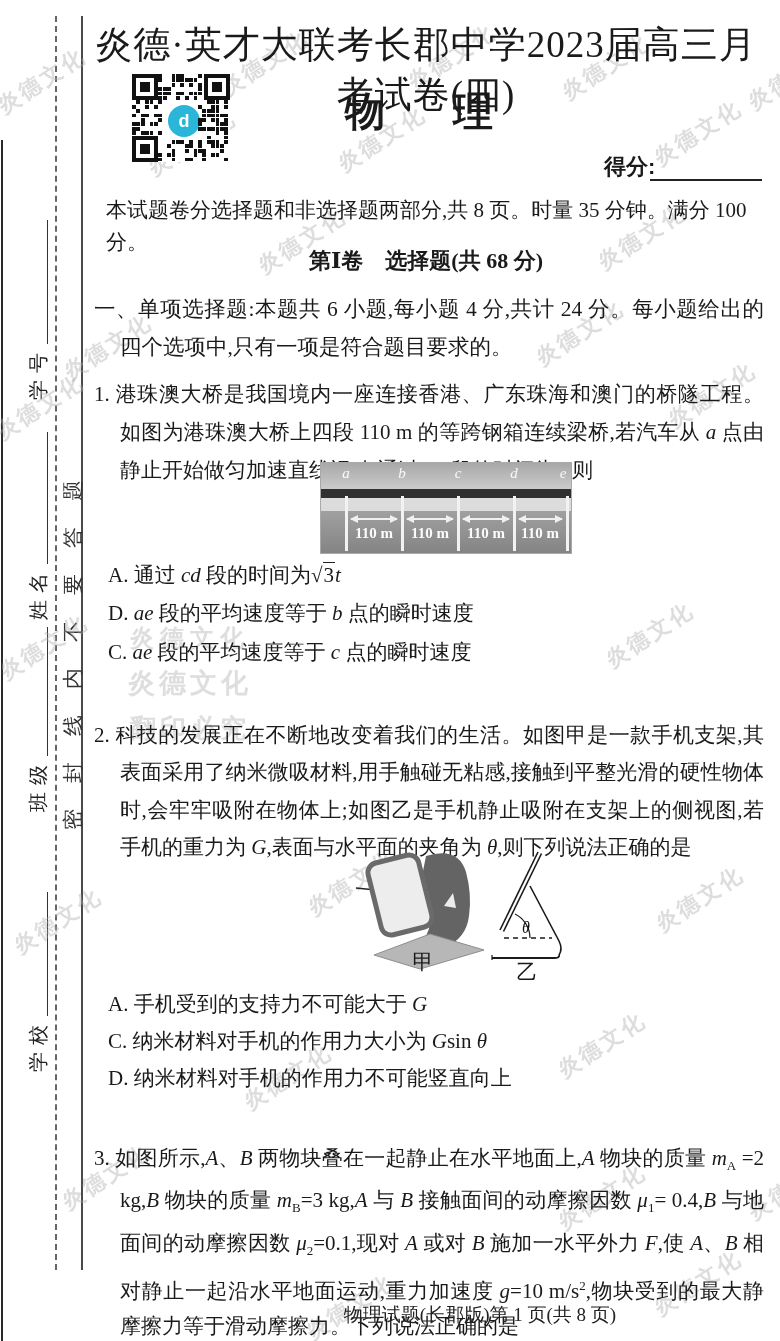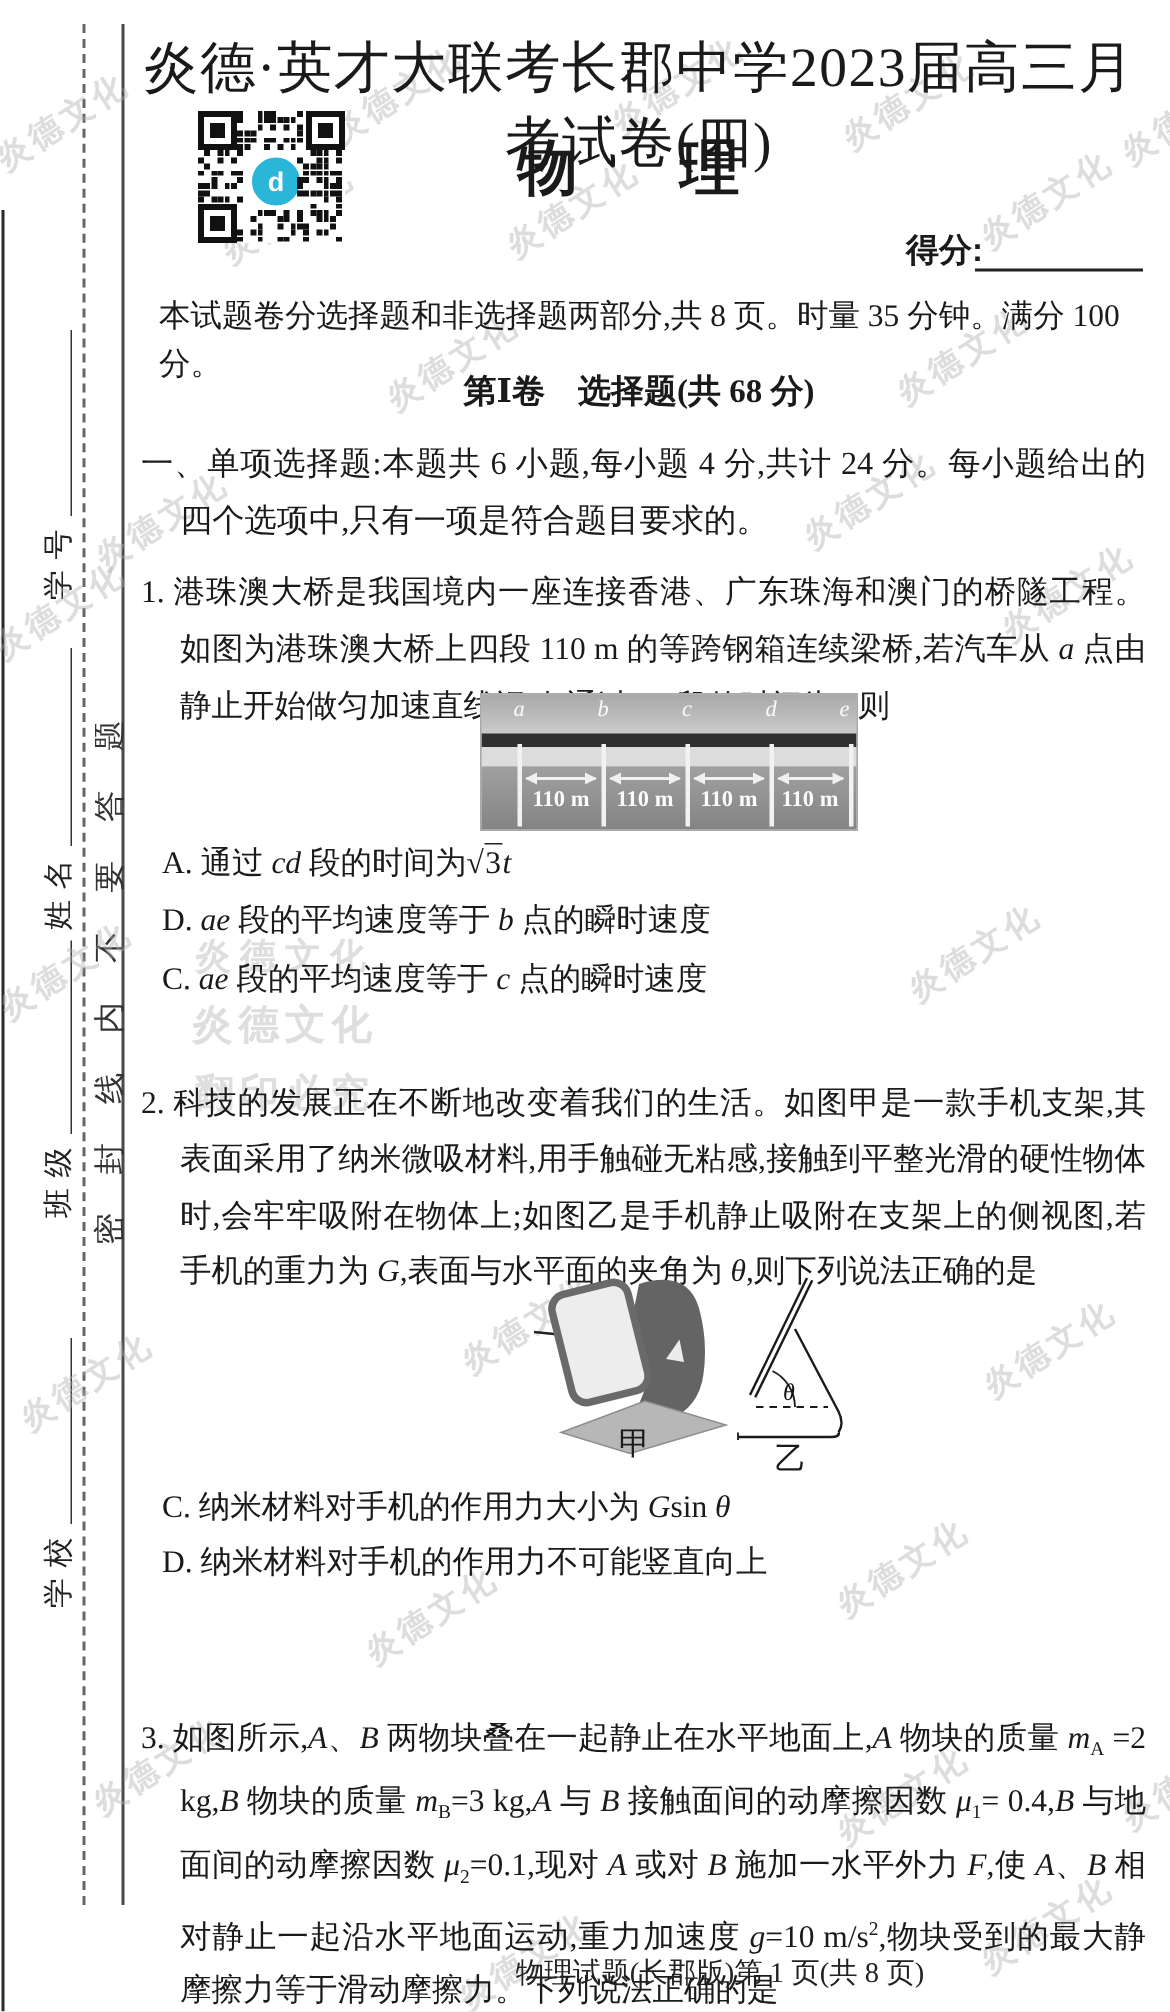--- a/index.html
+++ b/index.html
@@ -352,20 +352,21 @@
     <path d="M 252,96 A 27,27 0 0 0 237,72" fill="none" stroke="#1a1a1a" stroke-width="1.2"></path>
     <text x="244" y="91" font-size="16" font-style="italic" font-family="Liberation Serif, serif" fill="#111">θ</text>
     <path d="M 252,44 L 281,99 Q 285,107 281,113" fill="none" stroke="#1a1a1a" stroke-width="1.6"></path>
     <path d="M 214,116 L 276,116 Q 282,116 281,113" fill="none" stroke="#1a1a1a" stroke-width="1.8"></path>
     <line x1="214" y1="113" x2="214" y2="118" stroke="#1a1a1a" stroke-width="1.2"></line>
   </svg>
   <div class="cap cap-jia">甲</div>
   <div class="cap cap-yi">乙</div>
 
   <div class="opts opts2">
+    <div class="opt">A. 手机受到的支持力不可能大于 <i class="var">G</i></div>
     <div class="opt">C. 纳米材料对手机的作用力大小为 <i class="var">G</i>sin <i class="var">θ</i></div>
     <div class="opt">D. 纳米材料对手机的作用力不可能竖直向上</div>
   </div>
 
   <p class="q q3"><span>3.</span> <span>如图所示,<i class="var">A</i>、<i class="var">B</i> 两物块叠在一起静止在水平地面上,<i class="var">A</i> 物块的质量 <i class="var">m</i><sub>A</sub> =2 kg,<i class="var">B</i> 物块的质量 <i class="var">m</i><sub>B</sub>=3 kg,<i class="var">A</i> 与 <i class="var">B</i> 接触面间的动摩擦因数 <i class="var">μ</i><sub>1</sub>= 0.4,<i class="var">B</i> 与地面间的动摩擦因数 <i class="var">μ</i><sub>2</sub>=0.1,现对 <i class="var">A</i> 或对 <i class="var">B</i> 施加一水平外力 <i class="var">F</i>,使 <i class="var">A</i>、<i class="var">B</i> 相对静止一起沿水平地面运动,重力加速度 <i class="var">g</i>=10 m/s<sup>2</sup>,物块受到的最大静摩擦力等于滑动摩擦力。下列说法正确的是</span></p>
 
   <div class="footer">物理试题(长郡版)第 1 页(共 8 页)</div>
 
 </div>
 

